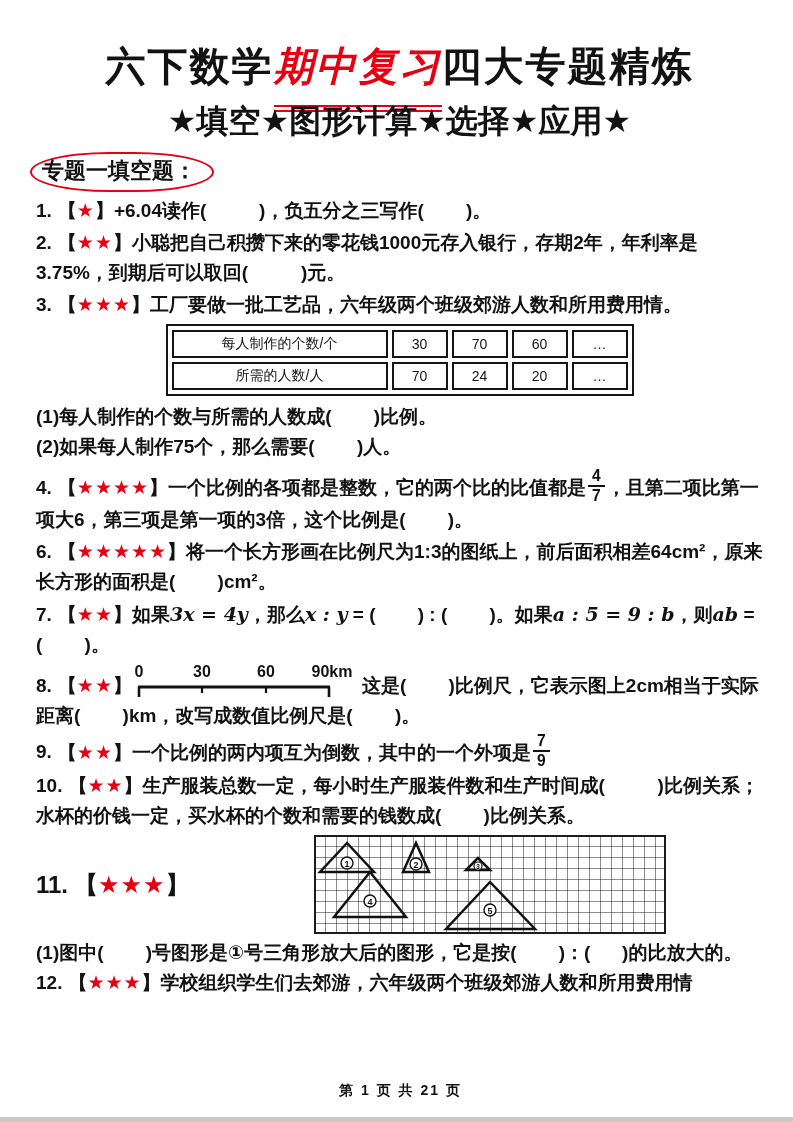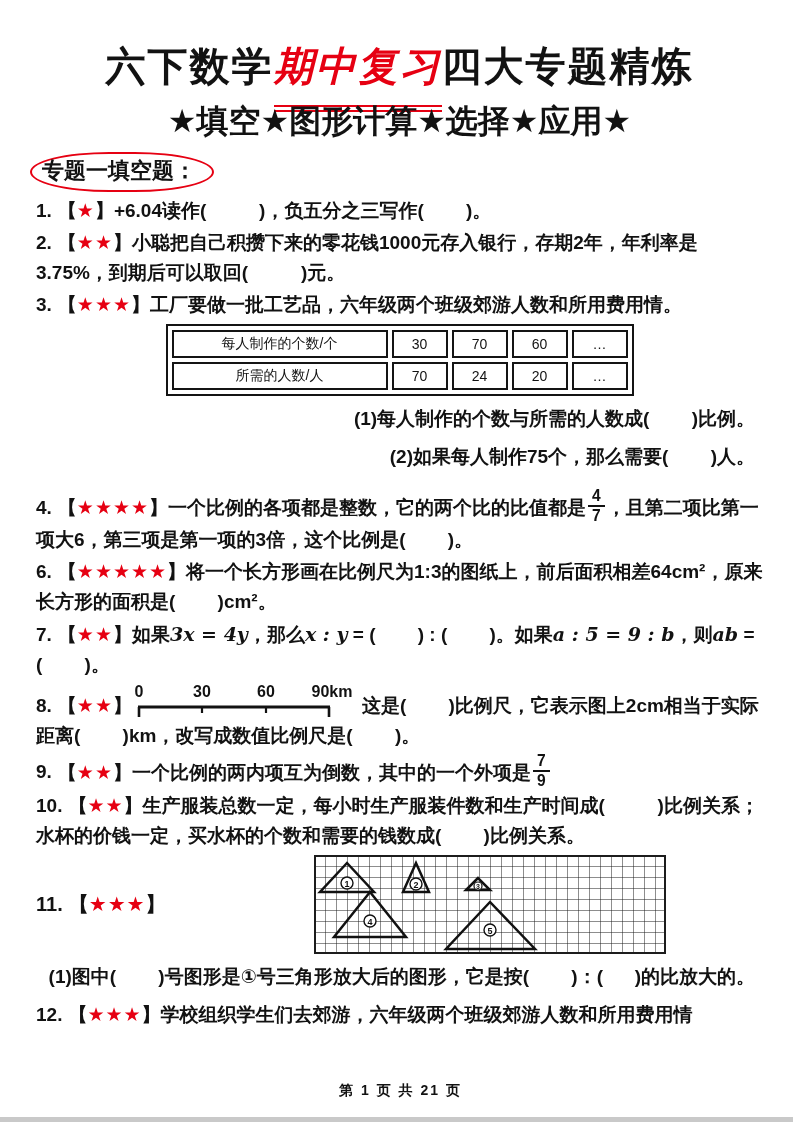--- a/index.html
+++ b/index.html
@@ -20,38 +20,38 @@
   .section .oval{
     display:inline-block;font-size:22px;font-weight:800;
     border:2.5px solid #e60012;border-radius:50% / 58%;
     padding:2px 16px 4px 10px;
   }
   
   .q{margin:0 0 2px 0;font-size:19px;font-weight:600;line-height:30px;}
   .qnum{margin-right:6px;}
   .brk{font-weight:800;}
   .stars{color:#e60012;letter-spacing:1px;}
-  .sub{margin:8px;font-size:19px;font-weight:600;line-height:30px;text-align:right;}
+  .sub{margin:0;font-size:19px;font-weight:600;line-height:30px;}
   .math{font-family:"DejaVu Serif","Liberation Serif",serif;font-style:italic;}
   .frac{display:inline-block;vertical-align:-0.5em;text-align:center;line-height:1.05;font-size:0.82em;font-weight:700;margin:0 2px;}
   .frac .fn{display:block;border-bottom:2px solid #121212;padding:0 4px 1px;}
   .frac .fd{display:block;padding-top:1px;}
   
   .tblwrap{text-align:center;margin:4px 0 6px 0;}
   table.ratio{
     display:inline-table;border-collapse:separate;border-spacing:4px;
     border:2.5px solid #141414;font-size:14px;font-weight:400;
   }
   table.ratio td{border:2px solid #141414;padding:3px 8px;text-align:center;}
   table.ratio td.lbl{width:196px;}
   table.ratio td.val{width:36px;}
   
   .rulersvg{vertical-align:-8px;margin:0 6px 0 2px;}
   .q11row{display:flex;align-items:center;margin:4px 0 4px 0;}
-  .q11label{width:278px;font-size:20px;font-weight:600;}
+  .q11label{width:278px;font-size:24px;font-weight:600;}
   .gridfig{flex:0 0 auto;}
   
   .footer{position:absolute;left:0;right:0;bottom:22px;text-align:center;font-size:14px;font-weight:600;letter-spacing:2px;margin-left:8px;}
   .bottom-strip{position:absolute;left:0;right:0;bottom:0;height:5px;background:#c9c9c9;}
 </style>
 </head>
 <body>
 
 <div class="page">
 
@@ -92,21 +92,21 @@
           <td class="val">20</td>
           <td class="val">…</td>
         </tr>
       </tbody>
     </table>
   </div>
 
   <p class="sub">(1)每人制作的个数与所需的人数成(&nbsp;&nbsp;&nbsp;&nbsp;&nbsp;&nbsp;&nbsp;&nbsp;)比例。</p>
   <p class="sub">(2)如果每人制作75个，那么需要(&nbsp;&nbsp;&nbsp;&nbsp;&nbsp;&nbsp;&nbsp;&nbsp;)人。</p>
 
-  <p class="q" style="margin-top:16px;">
+  <p class="q" style="margin-top:6px;">
     <span class="qnum">4.</span><span class="brk"><span>【</span><span class="stars">★★★★</span><span>】</span></span><span>一个比例的各项都是整数，它的两个比的比值都是</span><span class="frac"><span class="fn">4</span><span class="fd">7</span></span><span>，且第二项比第一项大6，第三项是第一项的3倍，这个比例是(&nbsp;&nbsp;&nbsp;&nbsp;&nbsp;&nbsp;&nbsp;&nbsp;)。</span>
   </p>
 
 
   <p class="q">
     <span class="qnum">6.</span><span class="brk"><span>【</span><span class="stars">★★★★★</span><span>】</span></span><span>将一个长方形画在比例尺为1:3的图纸上，前后面积相差64cm²，原来长方形的面积是(&nbsp;&nbsp;&nbsp;&nbsp;&nbsp;&nbsp;&nbsp;&nbsp;)cm²。</span>
   </p>
 
   <p class="q">
     <span class="qnum">7.</span><span class="brk"><span>【</span><span class="stars">★★</span><span>】</span></span><span>如果</span><span class="math">3x = 4y</span><span>，那么</span><span class="math">x : y</span><span> = (&nbsp;&nbsp;&nbsp;&nbsp;&nbsp;&nbsp;&nbsp;&nbsp;) : (&nbsp;&nbsp;&nbsp;&nbsp;&nbsp;&nbsp;&nbsp;&nbsp;)。如果</span><span class="math">a : 5 = 9 : b</span><span>，则</span><span class="math">ab</span><span> = (&nbsp;&nbsp;&nbsp;&nbsp;&nbsp;&nbsp;&nbsp;&nbsp;)。</span>

